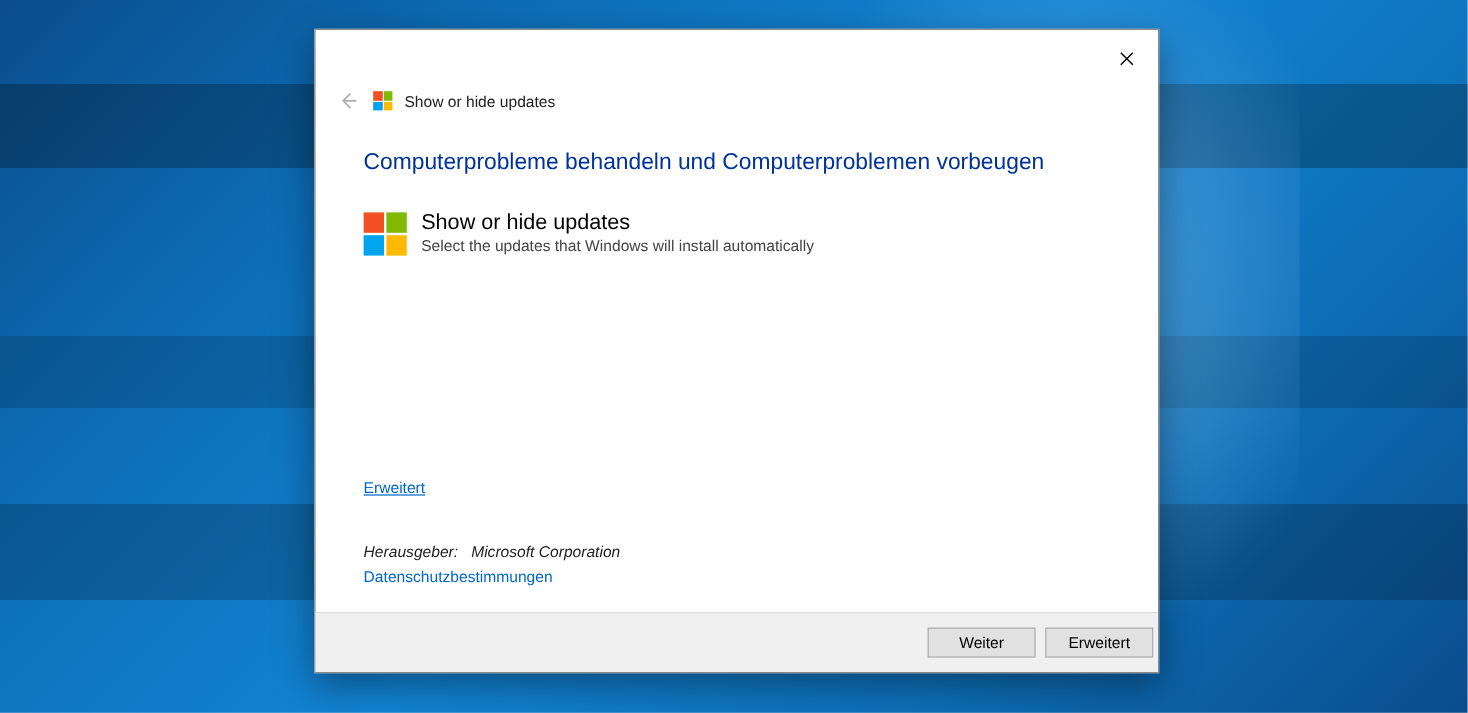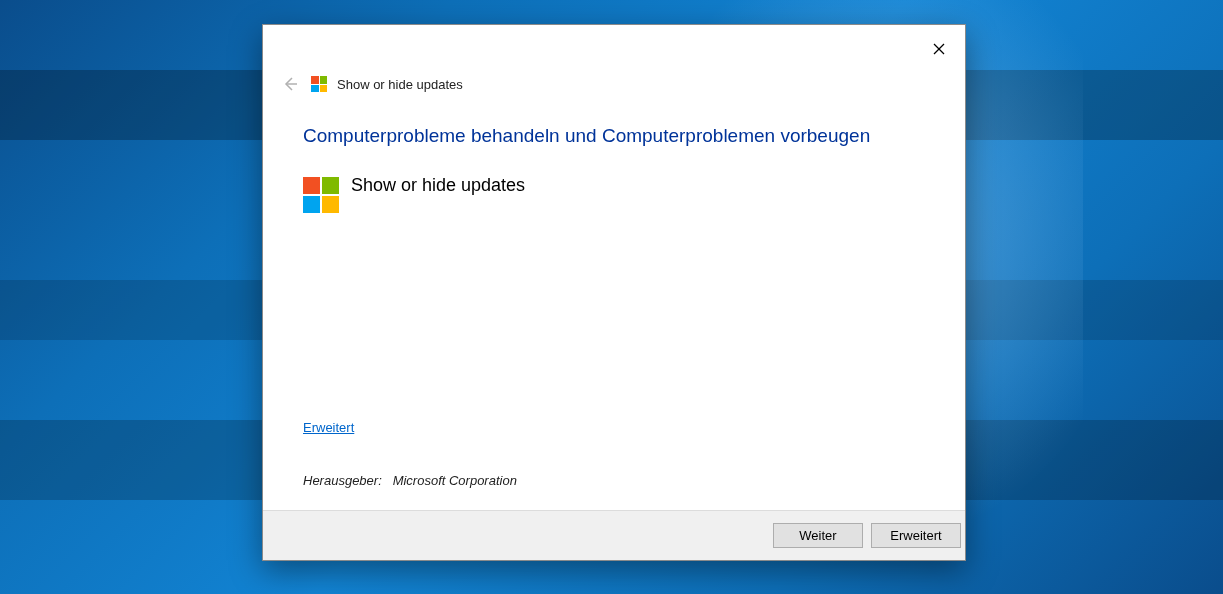--- a/index.html
+++ b/index.html
@@ -87,21 +87,21 @@
   .ms-logo-small span:nth-child(2){ background:#7fba00; }
   .ms-logo-small span:nth-child(3){ background:#00a4ef; }
   .ms-logo-small span:nth-child(4){ background:#ffb900; }
   .header-title {
     font-size: 13px;
     color: #222;
   }
 
   .content {
     flex: 1;
-    padding: 18px 40px 16px 40px;
+    padding: 18px 40px 4px 40px;
     display: flex;
     flex-direction: column;
   }
   .main-heading {
     color: #003399;
     font-size: 19px;
     font-weight: 400;
     margin-bottom: 28px;
   }
   .item-row {
@@ -208,33 +208,35 @@
 
     <div class="item-row">
       <div class="ms-logo-large">
         <span></span>
           <span></span>
           <span></span>
           <span></span>
       </div>
       <div>
         <div class="item-title">Show or hide updates</div>
+        <div class="item-sub">Select the updates that Windows will install automatically</div>
       </div>
     </div>
 
     <div class="spacer"></div>
 
     <div class="link advanced">Erweitert</div>
 
     <div class="publisher-row">
       <span>Herausgeber:</span>
       &nbsp;
       <span>Microsoft Corporation</span>
     </div>
 
+    <div class="link privacy">Datenschutzbestimmungen</div>
   </div>
 
   <div class="footer">
     <button class="btn">Weiter</button>
     <button class="btn">Erweitert</button>
   </div>
 
 </div>
 
 </body></html>

